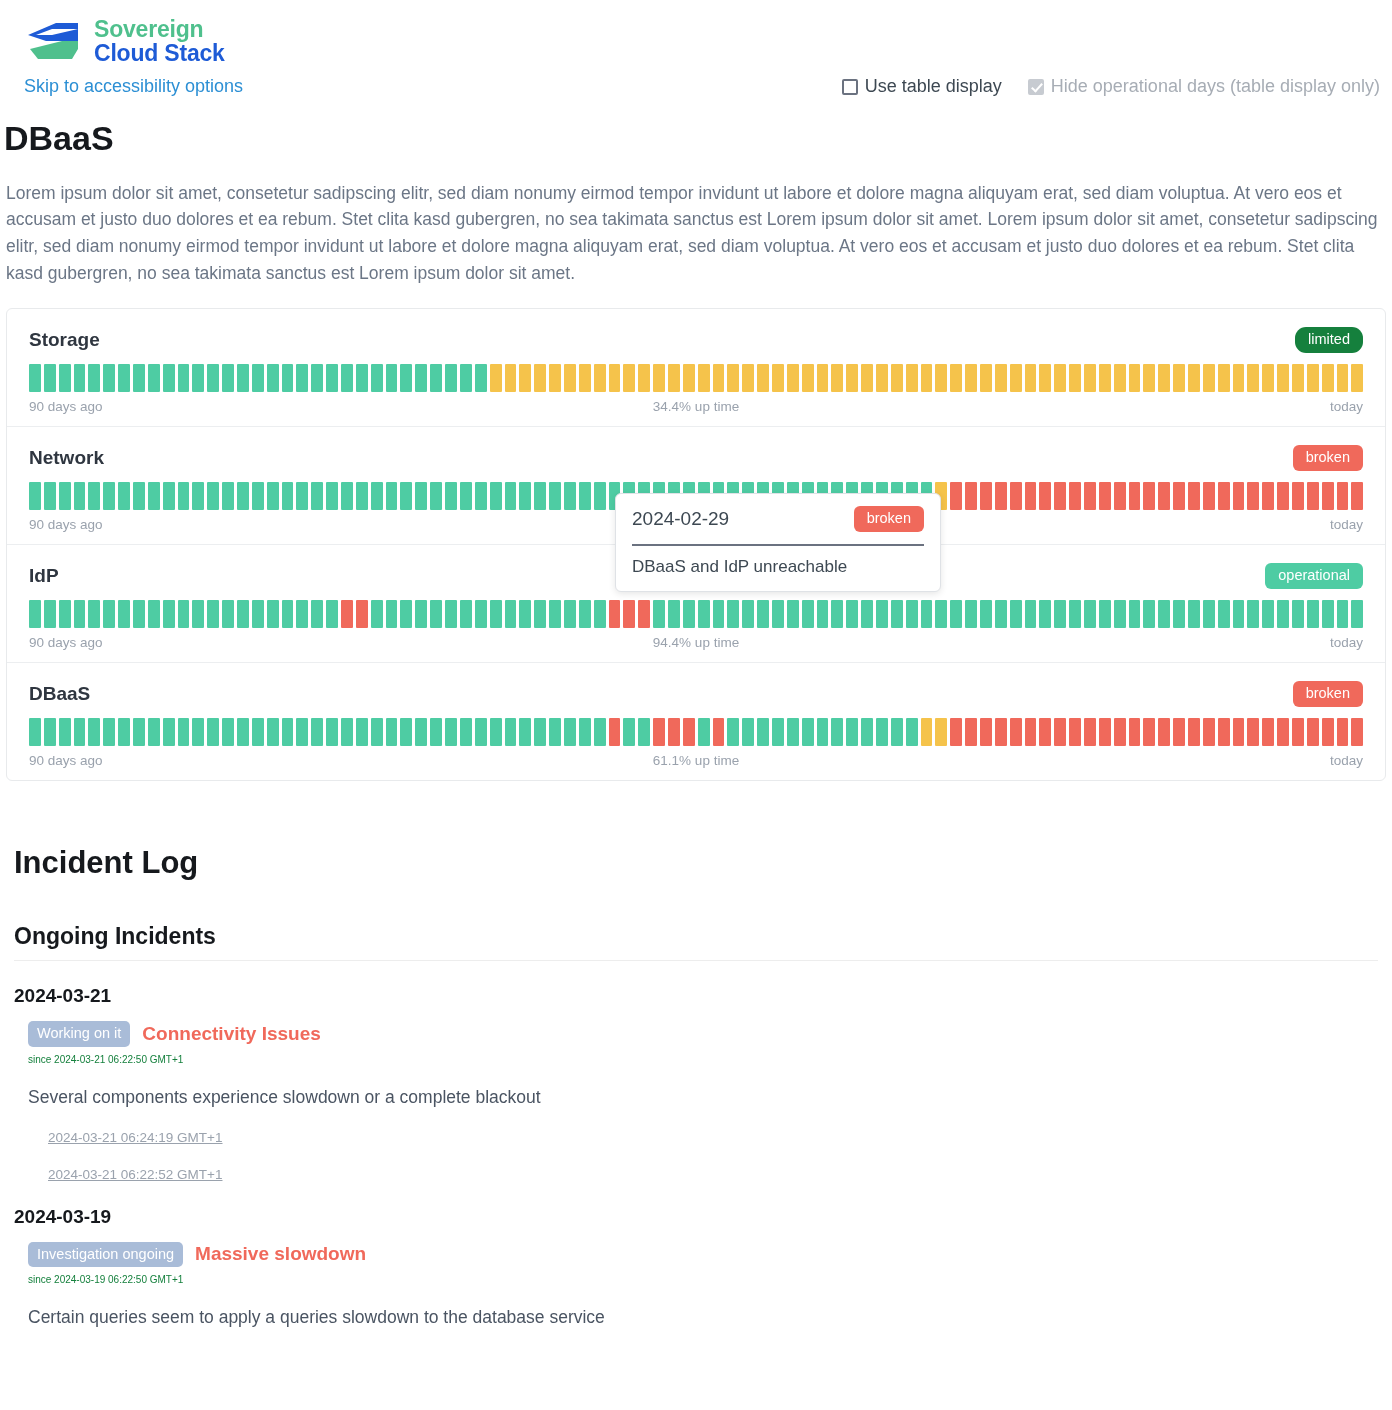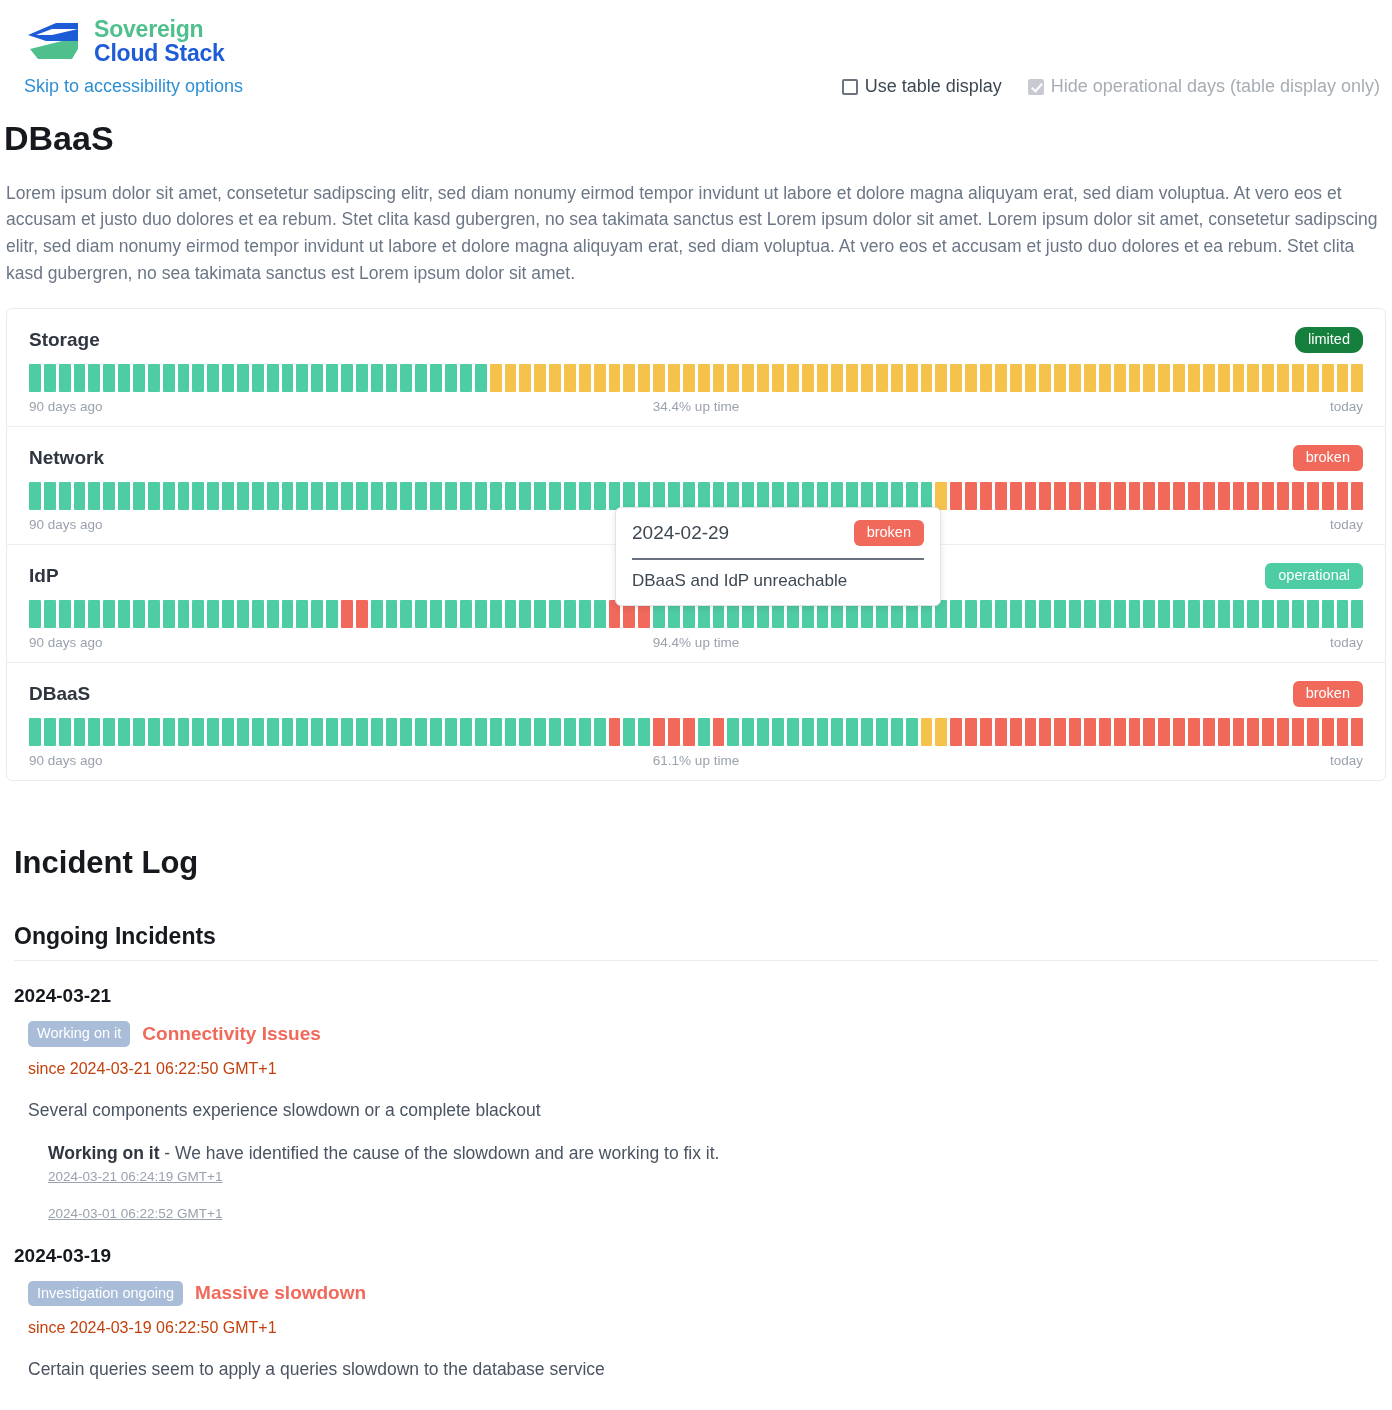--- a/index.html
+++ b/index.html
@@ -110,21 +110,21 @@
   .bar-legend {
     display: flex; justify-content: space-between; align-items: baseline;
     margin-top: 7px; color: #9aa2ad; font-size: 13.5px;
     position: relative;
   }
   .bar-legend .mid { position: absolute; left: 50%; transform: translateX(-50%); }
 
   
   .tooltip {
     position: absolute;
-    left: 608px; top: 198px;
+    left: 608px; top: 184px;
     width: 326px;
     background: #fff;
     border: 1px solid #dfe2e6;
     border-radius: 6px;
     box-shadow: 0 2px 7px rgba(0,0,0,.10);
     padding: 12px 16px 14px 16px;
     z-index: 40;
   }
   .tt-head { display: flex; align-items: center; justify-content: space-between; }
   .tt-date { font-size: 19px; color: #3d4852; }
@@ -141,21 +141,21 @@
   }
   .inc-date { font-size: 19px; font-weight: bold; color: #16191d; margin: 24px 0 0 14px; }
   .inc-block { margin: 14px 0 0 28px; }
   .inc-head { display: flex; align-items: center; gap: 12px; }
   .state-badge {
     background: #a9bcd8; color: #fff;
     font-size: 14.5px; border-radius: 5px;
     padding: 5px 9px 6px 9px; line-height: 1; white-space: nowrap;
   }
   .inc-title { color: #f0695b; font-size: 19px; font-weight: bold; }
-  .inc-since { color: #c2410c; font-size: 16px; margin-top: 13px; }
+  .inc-since { color: #15803d; font-size: 10px; margin-top: 7px; }
   .inc-desc { color: #4a5462; font-size: 17.5px; margin-top: 22px; }
   .update { margin: 22px 0 0 20px; }
   .upd-line { font-size: 17.5px; color: #4a5462; }
   .upd-line b { color: #2f3640; }
   .upd-time { color: #9aa2ad; font-size: 13.5px; margin-top: 5px; text-decoration: underline; }
 </style>
 </head>
 <body>
 
 <div class="header">
@@ -622,25 +622,24 @@
 <div id="incidents-host">
     <div class="inc-date">2024-03-21</div>
     <div class="inc-block">
       <div class="inc-head">
         <span class="state-badge">Working on it</span>
         <span class="inc-title">Connectivity Issues</span>
       </div>
       <div class="inc-since">since 2024-03-21 06:22:50 GMT+1</div>
       <div class="inc-desc">Several components experience slowdown or a complete blackout</div>
       <div class="update">
-        <div class="upd-line"><b>Working on it</b><span> - </span><span>We have identified the cause of the slowdown and are working to fix it.</span></div>
         <div class="upd-time">2024-03-21 06:24:19 GMT+1</div>
       </div>
       <div class="update">
-        <div class="upd-time">2024-03-01 06:22:52 GMT+1</div>
+        <div class="upd-time">2024-03-21 06:22:52 GMT+1</div>
       </div>
     </div>
     <div class="inc-date">2024-03-19</div>
     <div class="inc-block">
       <div class="inc-head">
         <span class="state-badge">Investigation ongoing</span>
         <span class="inc-title">Massive slowdown</span>
       </div>
       <div class="inc-since">since 2024-03-19 06:22:50 GMT+1</div>
       <div class="inc-desc">Certain queries seem to apply a queries slowdown to the database service</div>

